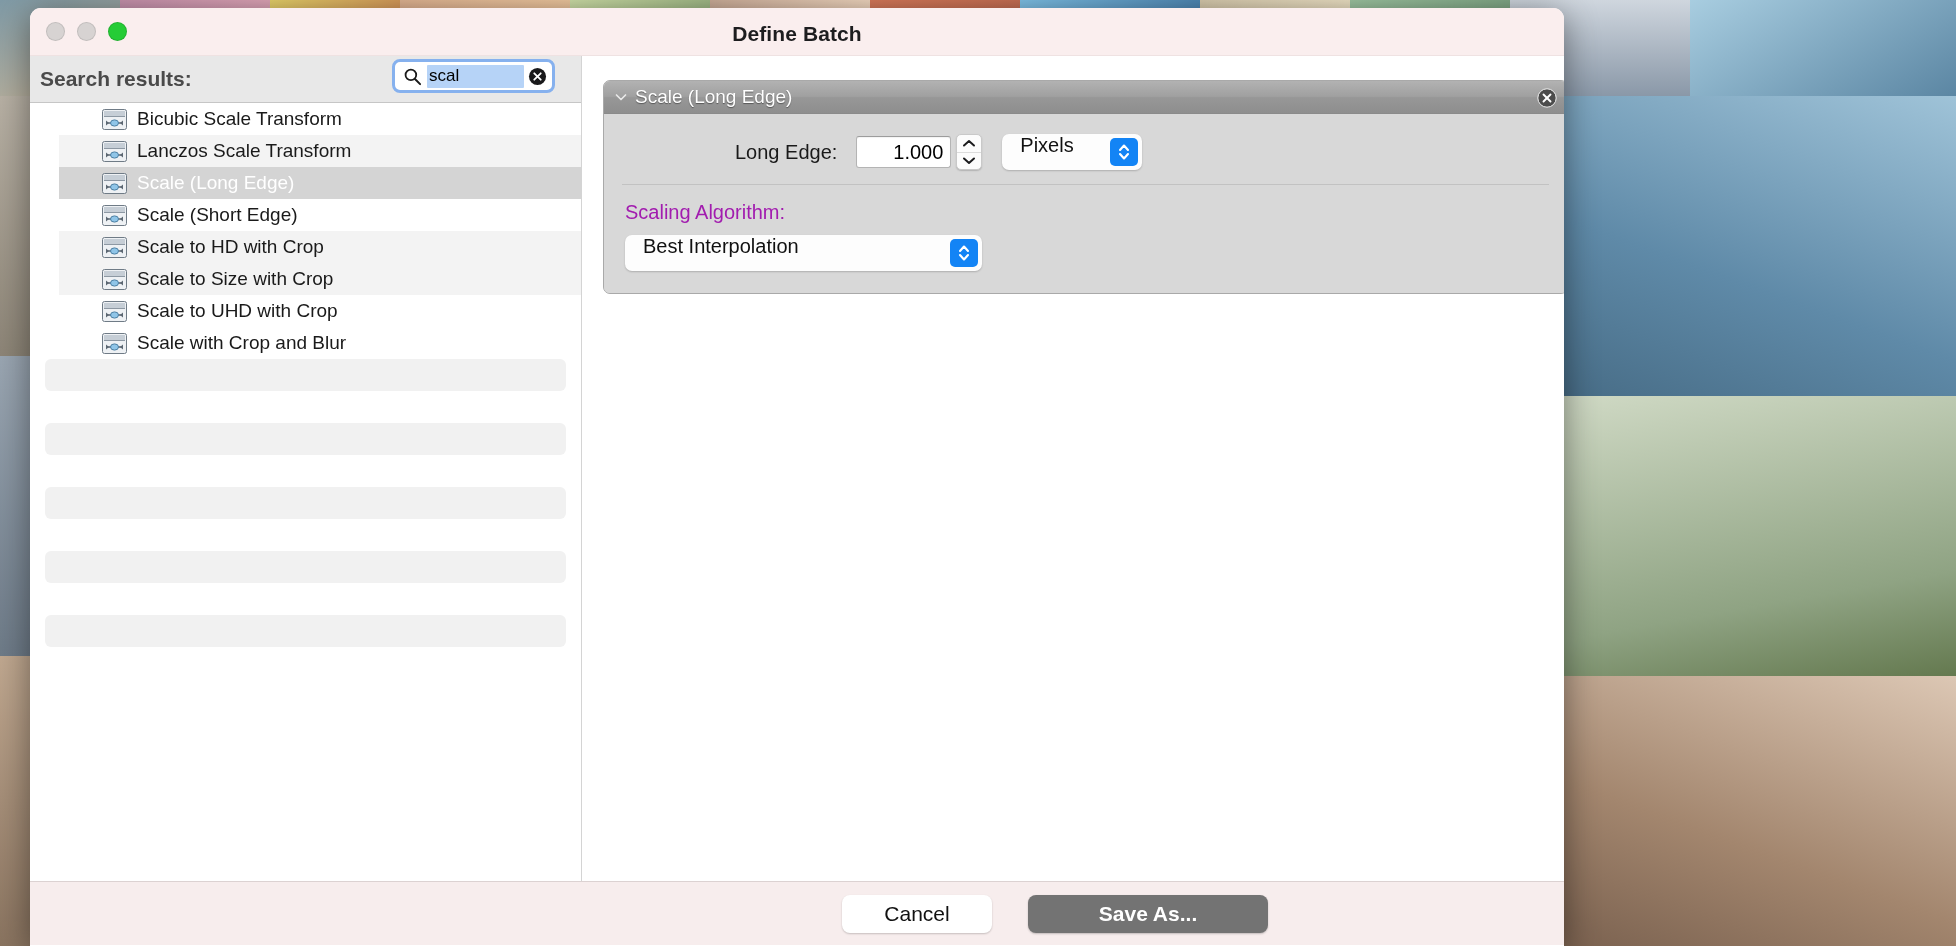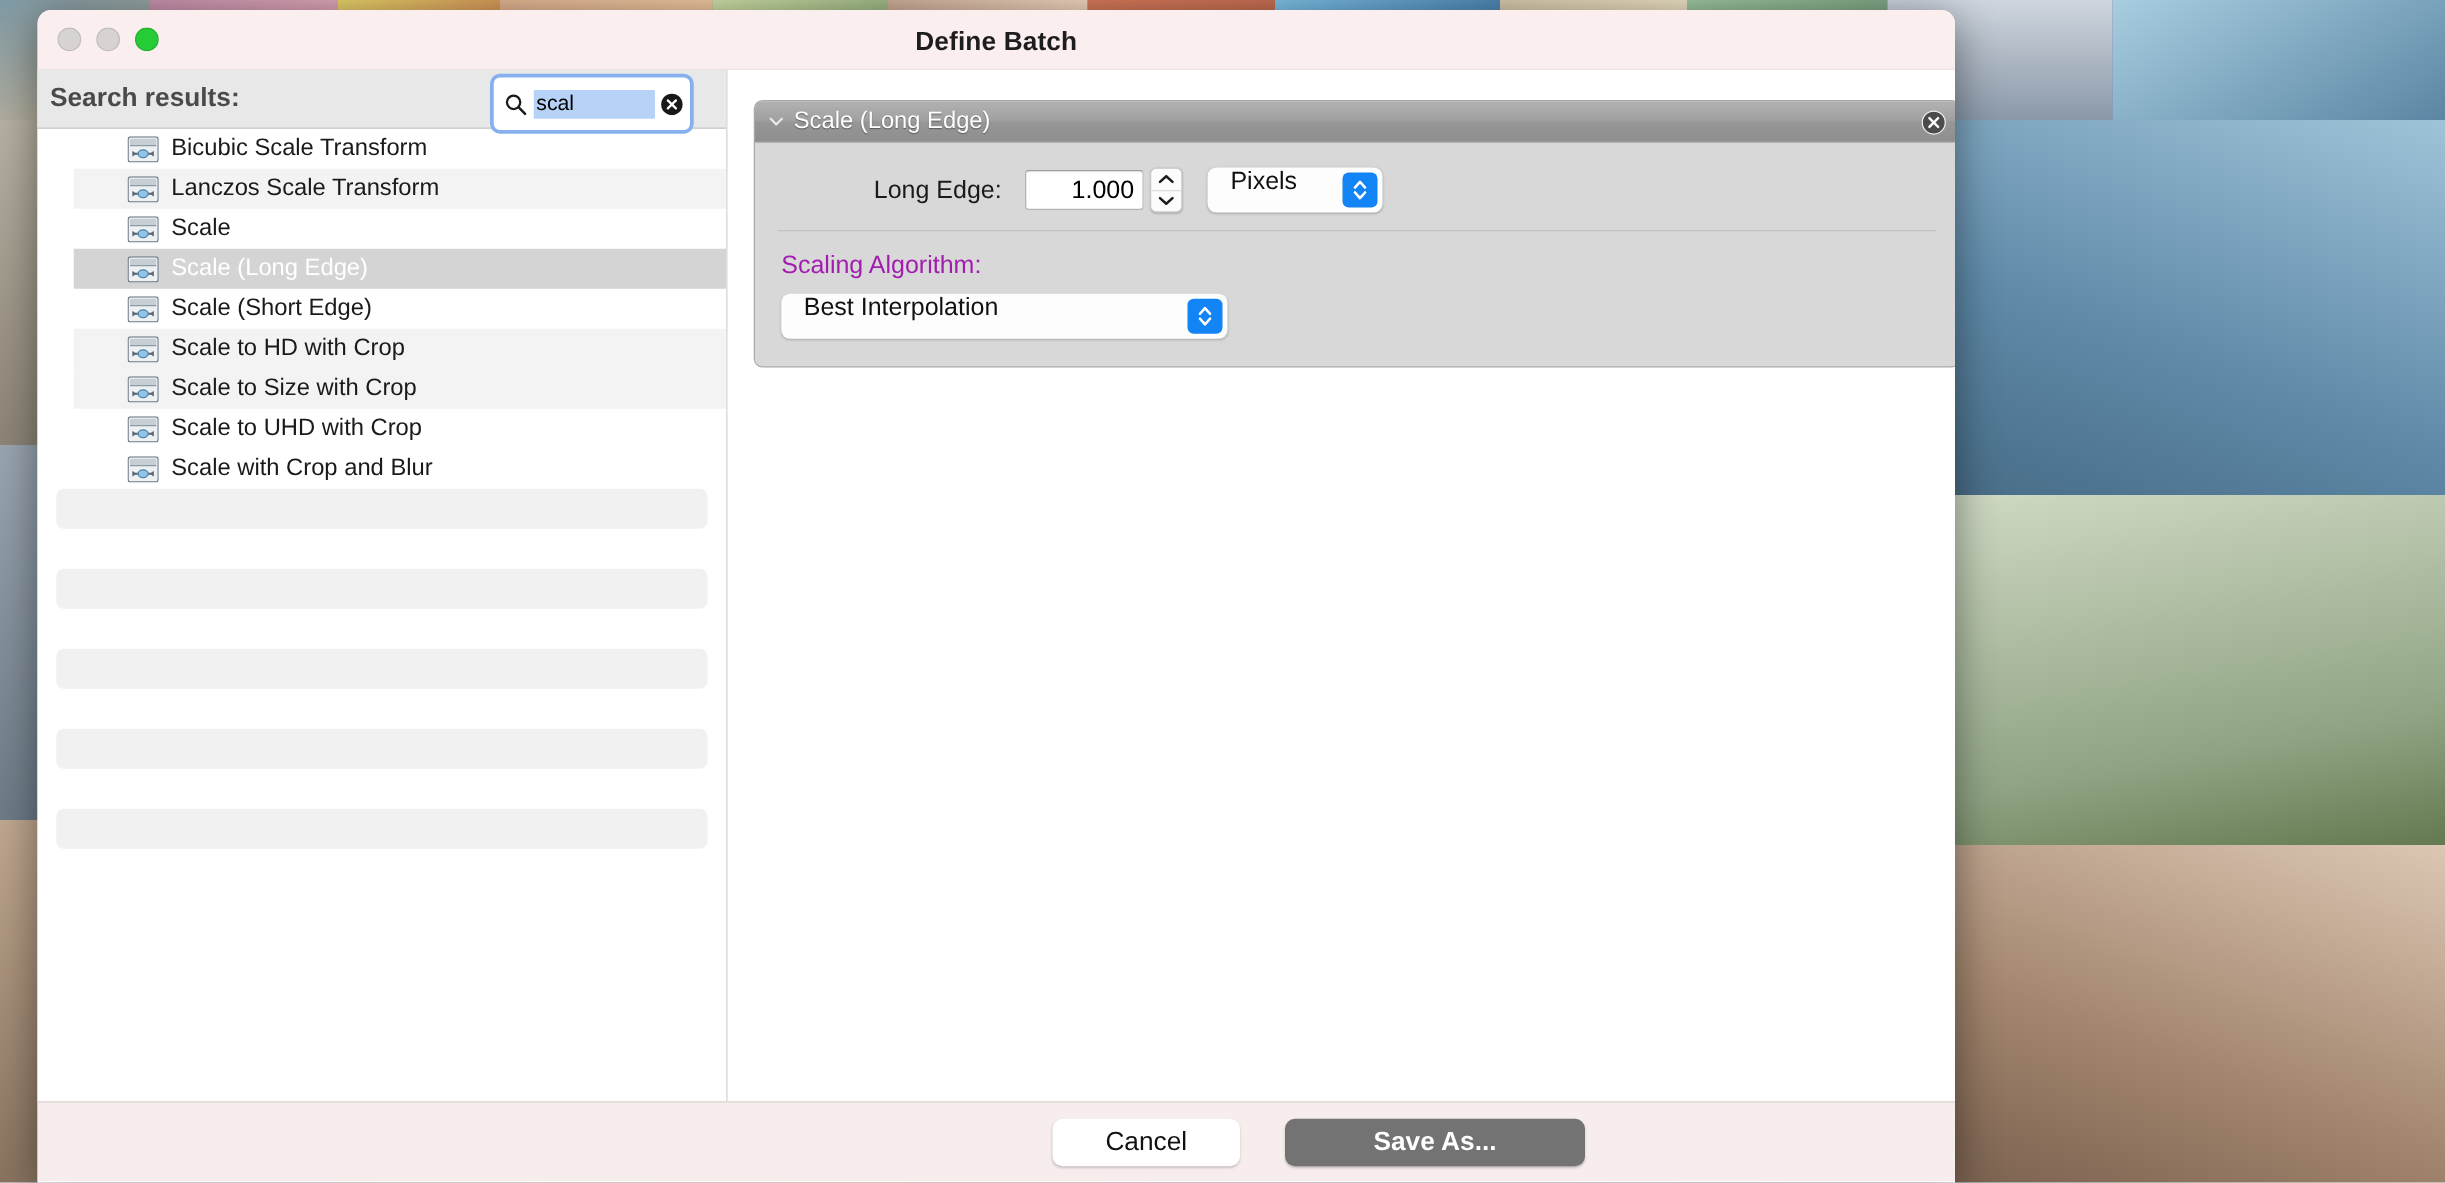--- a/index.html
+++ b/index.html
@@ -109,21 +109,21 @@
   #search-label {
     position: absolute;
     left: 10px; top: 11px;
     font-size: 21px;
     font-weight: bold;
     color: #4a4a4a;
   }
   #searchfield-wrap {
     position: absolute;
     right: 26px; top: 3px;
-    width: 163px; height: 48px;
+    width: 163px; height: 34px;
     border-radius: 8px;
     border: 3px solid #86b1ee;
     background: #ffffff;
     display: flex;
     align-items: center;
     padding: 0 5px 0 8px;
   }
   #mag-icon { flex: 0 0 auto; width: 19px; height: 19px; margin-right: 5px; }
   #search-value {
     flex: 1 1 auto;
@@ -221,20 +221,21 @@
   #insp-body {
     padding: 18px 0 22px 0;
     background: #d8d8d8;
   }
 
   .field-row {
     display: flex;
     align-items: center;
     padding-left: 95px;
     height: 40px;
+    margin-left: 36px;
   }
   .field-label {
     font-size: 20px;
     color: #1a1a1a;
     white-space: nowrap;
   }
   #num-input {
     width: 95px; height: 32px;
     margin-left: 19px;
     background: #ffffff;
@@ -418,32 +419,20 @@
               <rect x="0.5" y="0.5" width="24" height="20" rx="2" fill="#eef1f4" stroke="#6f7b86"></rect>
               <rect x="2" y="2" width="21" height="5" fill="#c6ced6"></rect>
               <line x1="2" y1="7.5" x2="23" y2="7.5" stroke="#8d98a3"></line>
               <line x1="4" y1="14" x2="21" y2="14" stroke="#5d6873" stroke-width="1.6"></line>
               <polygon points="4,11.6 4,16.4 7,14" fill="#5d6873"></polygon>
               <polygon points="21,11.6 21,16.4 18,14" fill="#5d6873"></polygon>
               <ellipse cx="12.5" cy="14" rx="4" ry="3.1" fill="#8fc5e8" stroke="#4b7fa3"></ellipse>
             </svg>
             <span class="lbl">Lanczos Scale Transform</span>
           </div>
-          <div class="row">
-            <svg class="ic" viewBox="0 0 25 21">
-              <rect x="0.5" y="0.5" width="24" height="20" rx="2" fill="#eef1f4" stroke="#6f7b86"></rect>
-              <rect x="2" y="2" width="21" height="5" fill="#c6ced6"></rect>
-              <line x1="2" y1="7.5" x2="23" y2="7.5" stroke="#8d98a3"></line>
-              <line x1="4" y1="14" x2="21" y2="14" stroke="#5d6873" stroke-width="1.6"></line>
-              <polygon points="4,11.6 4,16.4 7,14" fill="#5d6873"></polygon>
-              <polygon points="21,11.6 21,16.4 18,14" fill="#5d6873"></polygon>
-              <ellipse cx="12.5" cy="14" rx="4" ry="3.1" fill="#8fc5e8" stroke="#4b7fa3"></ellipse>
-            </svg>
-            <span class="lbl">Scale</span>
-          </div>
           <div class="row selected">
             <svg class="ic" viewBox="0 0 25 21">
               <rect x="0.5" y="0.5" width="24" height="20" rx="2" fill="#eef1f4" stroke="#6f7b86"></rect>
               <rect x="2" y="2" width="21" height="5" fill="#c6ced6"></rect>
               <line x1="2" y1="7.5" x2="23" y2="7.5" stroke="#8d98a3"></line>
               <line x1="4" y1="14" x2="21" y2="14" stroke="#5d6873" stroke-width="1.6"></line>
               <polygon points="4,11.6 4,16.4 7,14" fill="#5d6873"></polygon>
               <polygon points="21,11.6 21,16.4 18,14" fill="#5d6873"></polygon>
               <ellipse cx="12.5" cy="14" rx="4" ry="3.1" fill="#8fc5e8" stroke="#4b7fa3"></ellipse>
             </svg>

